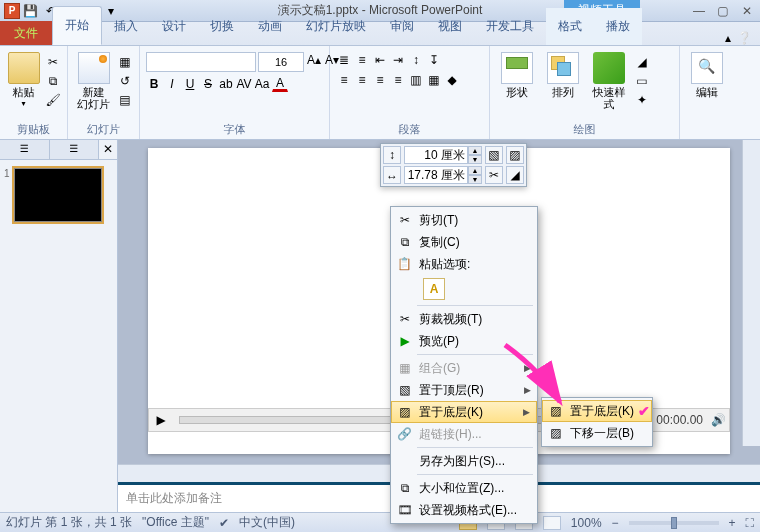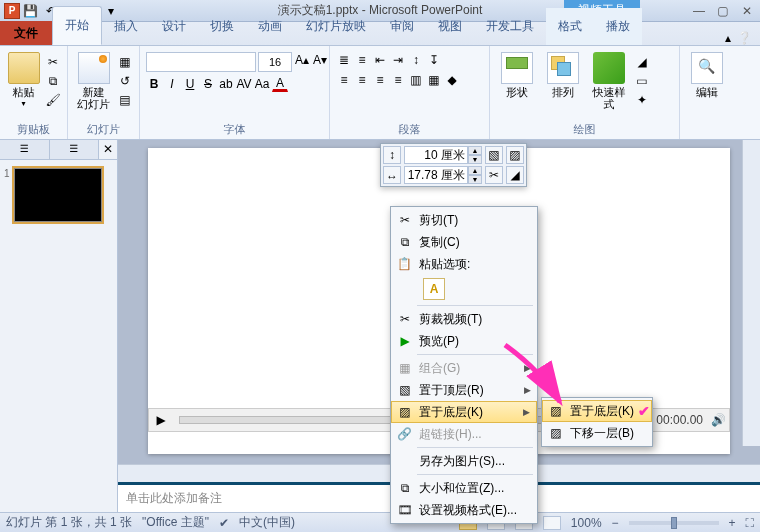--- a/index.html
+++ b/index.html
@@ -10,21 +10,21 @@
 .titlebar .qat { display: flex; align-items: center; margin-left: 4px; gap: 2px; }
 .titlebar .app-icon { width: 16px; height: 16px; background: #d94f2b; border: 1px solid #a03618; color: #fff; font-weight: bold; font-size: 10px; text-align: center; line-height: 14px; }
 .titlebar .qat-btn { width: 18px; height: 18px; display: flex; align-items: center; justify-content: center; cursor: pointer; }
 .titlebar .title { position: absolute; left: 50%; transform: translateX(-50%); color: #444; }
 .titlebar .context-tab { position: absolute; right: 120px; background: #4f9fe0; color: #fff; padding: 2px 14px 3px; height: 22px; }
 .titlebar .wincontrols { position: absolute; right: 4px; display: flex; gap: 6px; }
 .titlebar .wincontrols span { width: 18px; height: 14px; text-align: center; cursor: pointer; color: #555; }
 
 
 .tabs { height: 24px; background: linear-gradient(#e6ecf6,#dfe7f3); display: flex; align-items: flex-end; border-bottom: 1px solid #b5c4da; position: relative; }
-.tabs .file-tab { background: #c1422e; color: #000000; padding: 3px 14px; height: 24px; display: flex; align-items: center; font-weight: bold; }
+.tabs .file-tab { background: #c1422e; color: #bef264; padding: 3px 14px; height: 24px; display: flex; align-items: center; }
 .tabs .tab { padding: 10px 12px; color: #3a5a8a; cursor: pointer; }
 .tabs .tab.active { background: #f4f8fd; border: 1px solid #b5c4da; border-bottom: 1px solid #f4f8fd; border-radius: 3px 3px 0 0; color: #3a5a8a; }
 .tabs .tab.context { background: #e8f1fa; color: #3a5a8a; }
 .tabs .help { position: absolute; right: 8px; display: flex; gap: 6px; }
 
 
 .ribbon { height: 94px; background: #f3f7fc; border-bottom: 1px solid #b5c4da; display: flex; }
 .ribbon .group { border-right: 1px solid #cfd9ea; padding: 2px 6px 1px; display: flex; flex-direction: column; }
 .ribbon .group .controls { flex: 1; display: flex; align-items: flex-start; gap: 4px; padding-top: 4px; }
 .ribbon .group .label { text-align: center; color: #5a6f92; font-size: 11px; padding: 1px 0; }
@@ -175,21 +175,21 @@
         <div class="mini">▤</div>
       </div>
     </div>
     <div class="label">幻灯片</div>
   </div>
 
   <div class="group" style="width:190px">
     <div class="controls" style="flex-direction:column;align-items:stretch;gap:4px">
       <div style="display:flex;gap:2px">
         <input type="text" style="width: 110px;" value="">
-        <input type="text" style="width: 34px; text-align: center;" value="16">
+        <input type="text" style="width: 46px; text-align: center;" value="16">
         <div class="mini">A▴</div>
         <div class="mini">A▾</div>
       </div>
       <div style="display:flex;gap:2px">
         <div class="mini">
             <b>B</b>
           </div>
         <div class="mini">
             <i>I</i>
           </div>

